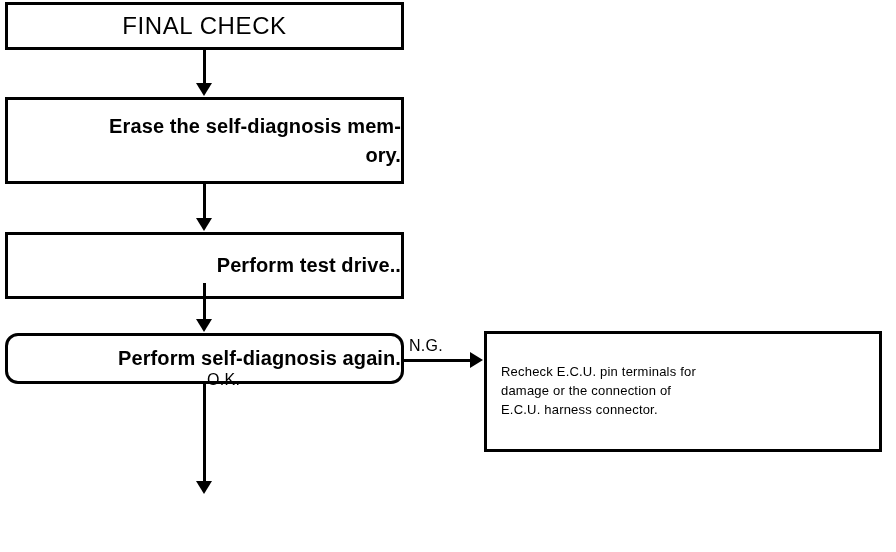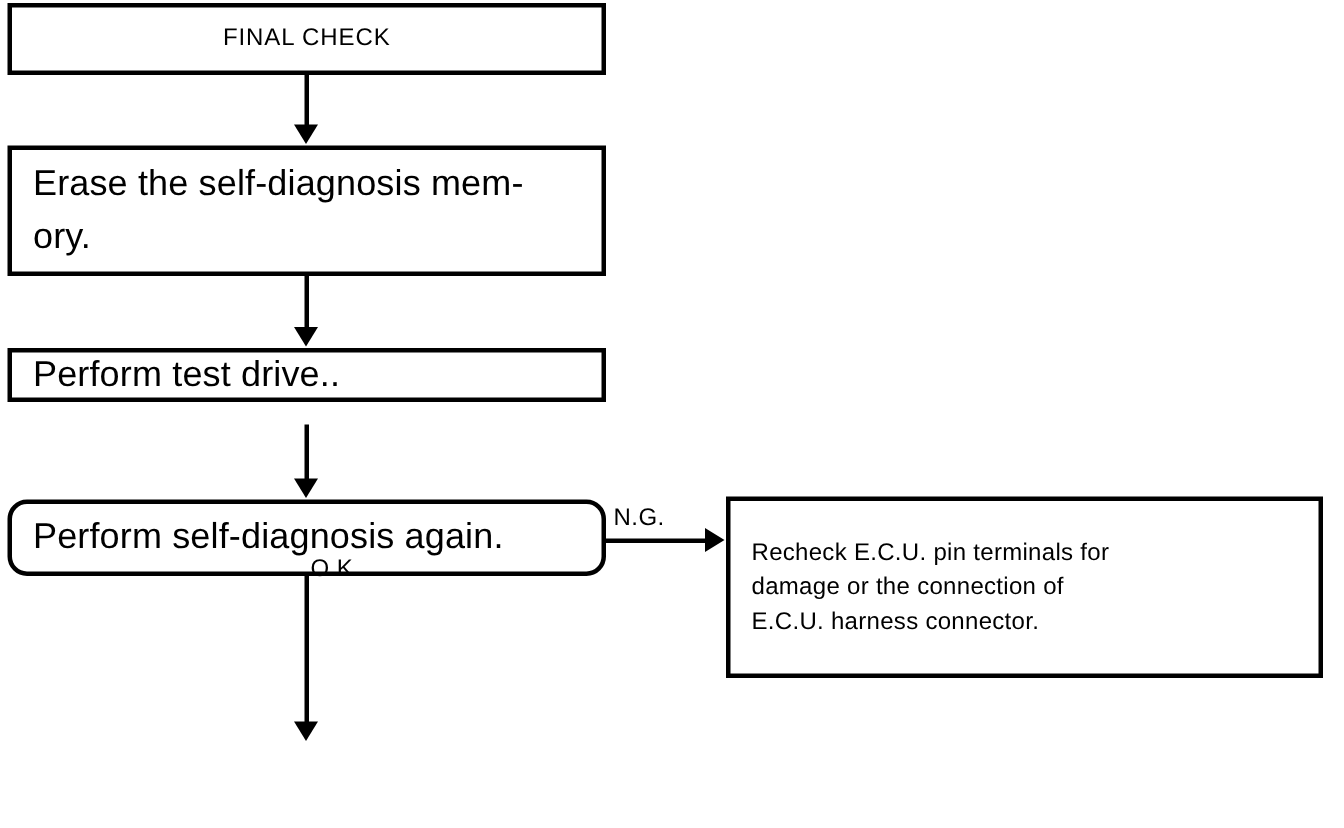--- a/index.html
+++ b/index.html
@@ -30,42 +30,42 @@
   .node .txt {
     display: block;
     white-space: pre-line;
     line-height: 1.45;
   }
   
   .col-left { left: 5px; width: 399px; }
 
   #node-final-check   { top: 2px;   height: 48px; }
   #node-erase-memory  { top: 97px;  height: 87px; }
-  #node-test-drive    { top: 232px; height: 36px; }
+  #node-test-drive    { top: 232px; height: 67px; }
   #node-self-diag     { top: 333px; height: 51px; border-radius: 13px; }
   #node-inspect-end   { top: 497px; height: 51px; }
   #node-recheck-ecu   { left: 484px; top: 331px; width: 398px; height: 121px; }
 
   
   .title-text {
     text-align: center;
-    font-size: 16px;
+    font-size: 24px;
     font-weight: 400;
     letter-spacing: 0.6px;
   }
   .body-bold {
-    text-align: left;
-    font-size: 24px;
-    font-weight: 400;
+    text-align: right;
+    font-size: 20px;
+    font-weight: 700;
     padding: 0 0 0 14px;
     letter-spacing: 0.1px;
   }
   .body-reg {
     text-align: left;
-    font-size: 16px;
+    font-size: 13px;
     font-weight: 400;
     padding: 0 10px 0 14px;
     letter-spacing: 0.2px;
     line-height: 1.55;
   }
 
   
   .vline {
     position: absolute;
     width: 3px;

